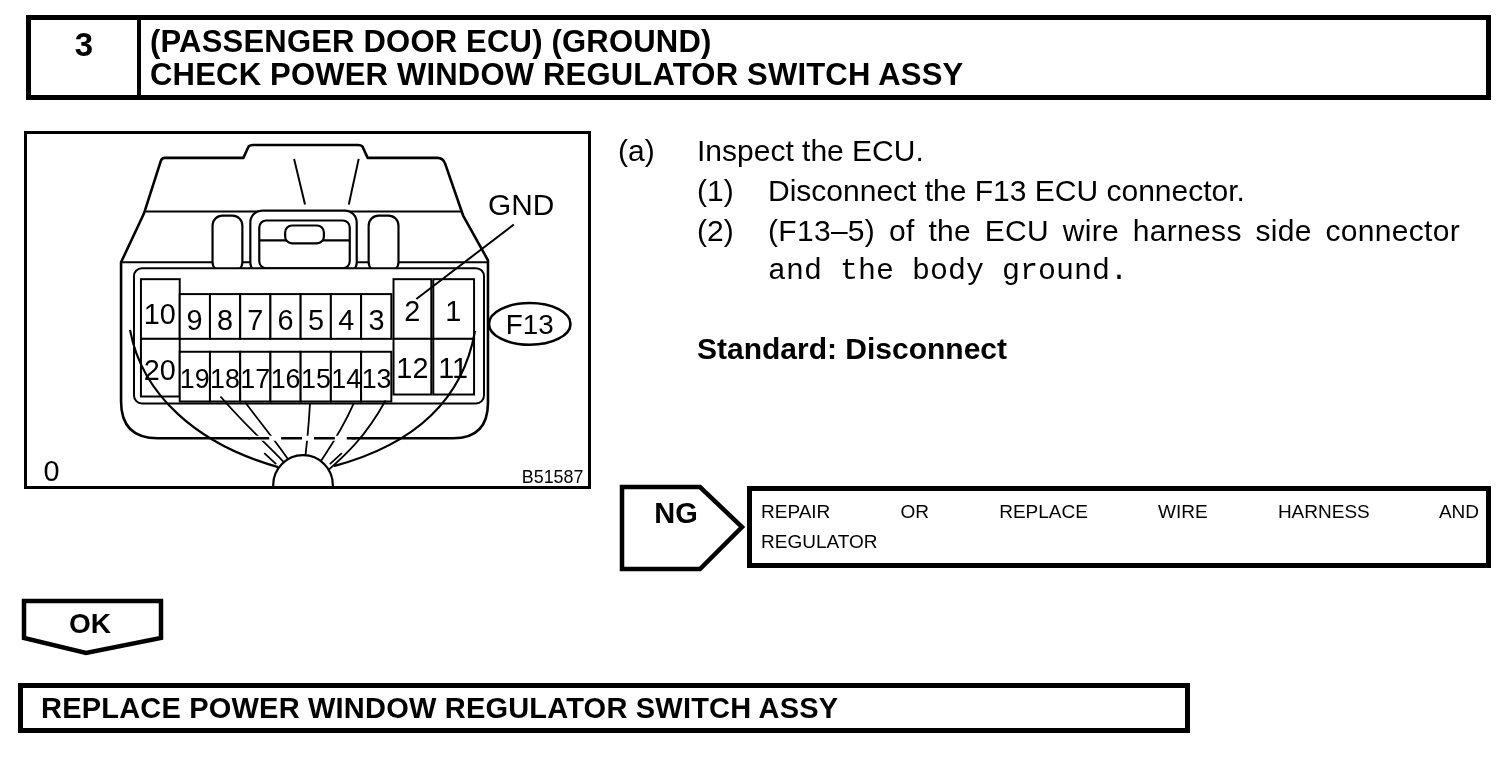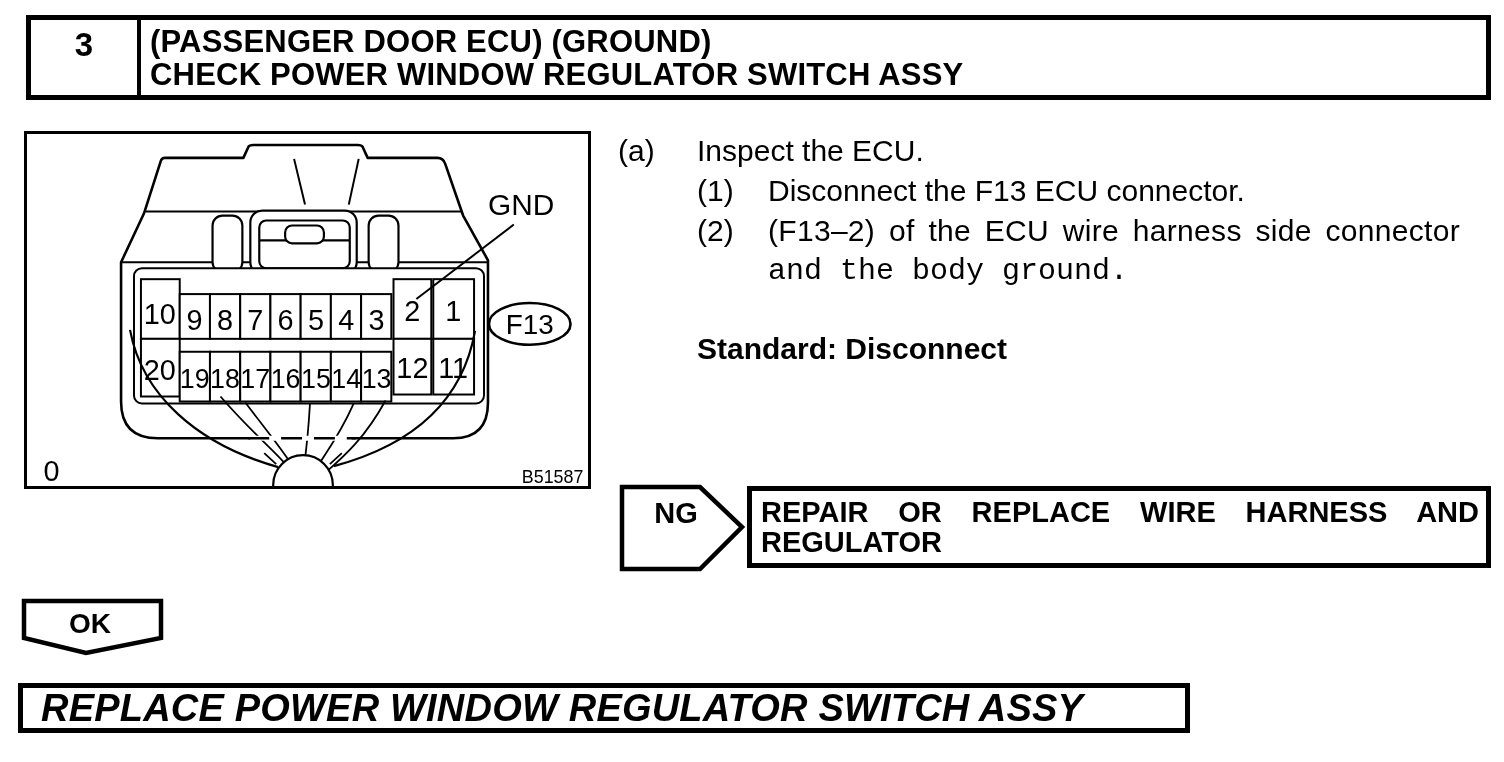--- a/index.html
+++ b/index.html
@@ -18,26 +18,26 @@
   
   .itext{font-size:30px;line-height:40px;white-space:nowrap;}
   .jblock{left:768px;top:211px;width:692px;font-size:30px;line-height:40px;}
   .jline{text-align:justify;text-align-last:justify;letter-spacing:1.5px;white-space:normal;}
   .jline2{text-align:justify;text-align-last:justify;letter-spacing:0.3px;}
   .plain{text-align:center;text-align-last:left;letter-spacing:0;font-family:Liberation Mono, monospace;}
   .bold{font-weight:bold;}
 
   
   .ng-box{left:747px;top:486px;width:744px;height:82px;border:5px solid #000;box-sizing:border-box;padding:6px 7px 0 9px;}
-  .ng-line{font-weight:bold;font-size:29px;line-height:30px;}
+  .ng-line{font-weight:normal;font-size:19px;line-height:30px;}
   .ng-line.just{text-align:justify;text-align-last:justify;}
 
   
   .result-box{left:18px;top:683px;width:1172px;height:50px;border:5px solid #000;box-sizing:border-box;display:flex;align-items:center;}
-  .result-box .txt{font-weight:bold;font-size:38px;padding-left:18px;letter-spacing:0.2px;white-space:nowrap;font-style:italic;}
+  .result-box .txt{font-weight:bold;font-size:29px;padding-left:18px;letter-spacing:0.2px;white-space:nowrap;}
   svg text{font-family:"Liberation Sans",sans-serif;}
 </style>
 </head>
 <body>
 
 <div class="abs step-header">
   <div class="step-num-cell">3</div>
   <div class="step-title">
     <div>(PASSENGER DOOR ECU) (GROUND)</div>
     <div>CHECK POWER WINDOW REGULATOR SWITCH ASSY</div>
@@ -139,21 +139,21 @@
 </div>
 
 <div class="abs itext" style="left:618px;top:131px;">(a)</div>
 <div class="abs itext" style="left:697px;top:131px;">Inspect the ECU.</div>
 
 <div class="abs itext" style="left:697px;top:171px;">(1)</div>
 <div class="abs itext" style="left:768px;top:171px;">Disconnect the F13 ECU connector.</div>
 
 <div class="abs itext" style="left:697px;top:211px;">(2)</div>
 <div class="abs jblock">
-  <div class="jline jline2">(F13–2) of the ECU wire harness side connector</div>
+  <div class="jline jline2">(F13–5) of the ECU wire harness side connector</div>
   <div class="plain">and the body ground.</div>
 </div>
 
 <div class="abs itext bold" style="left:697px;top:329px;">Standard: Disconnect</div>
 
 <svg class="abs" style="left:618px;top:483px;" width="130" height="90" viewBox="0 0 130 90">
   <polygon points="4,4 82,4 124,44 82,86 4,86" fill="#fff" stroke="#000" stroke-width="4.5" stroke-linejoin="miter"></polygon>
   <text x="58" y="40" font-size="29" font-weight="bold" text-anchor="middle" fill="#000">NG</text>
 </svg>
 <div class="abs ng-box">

